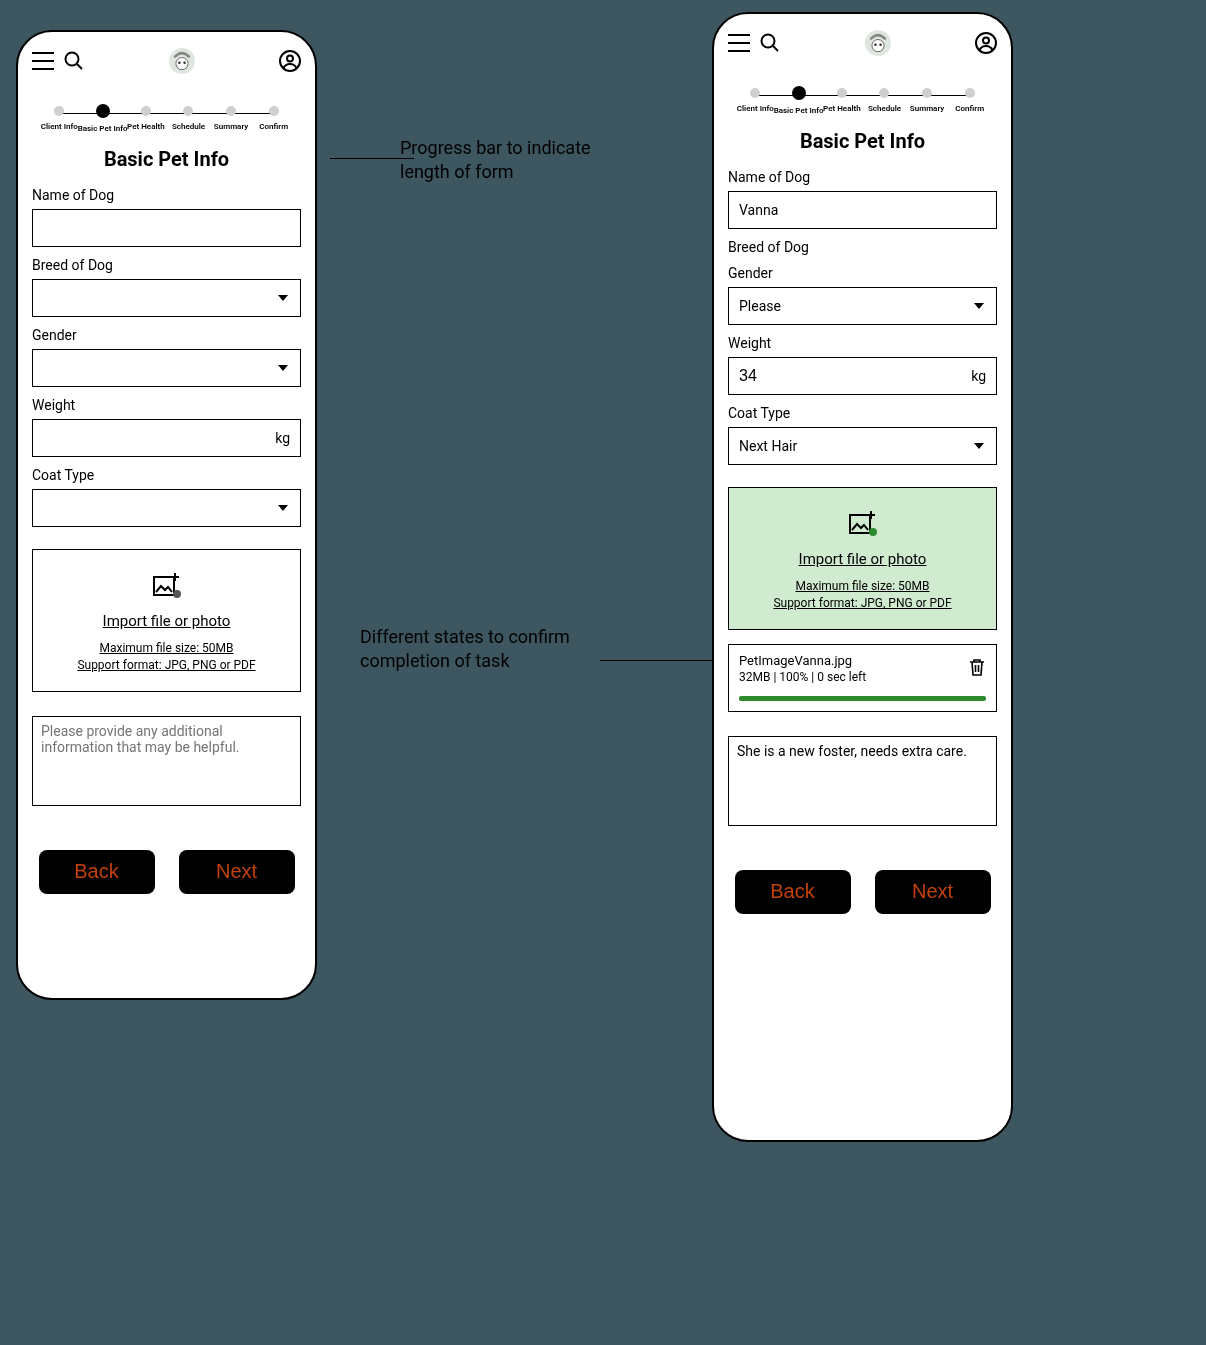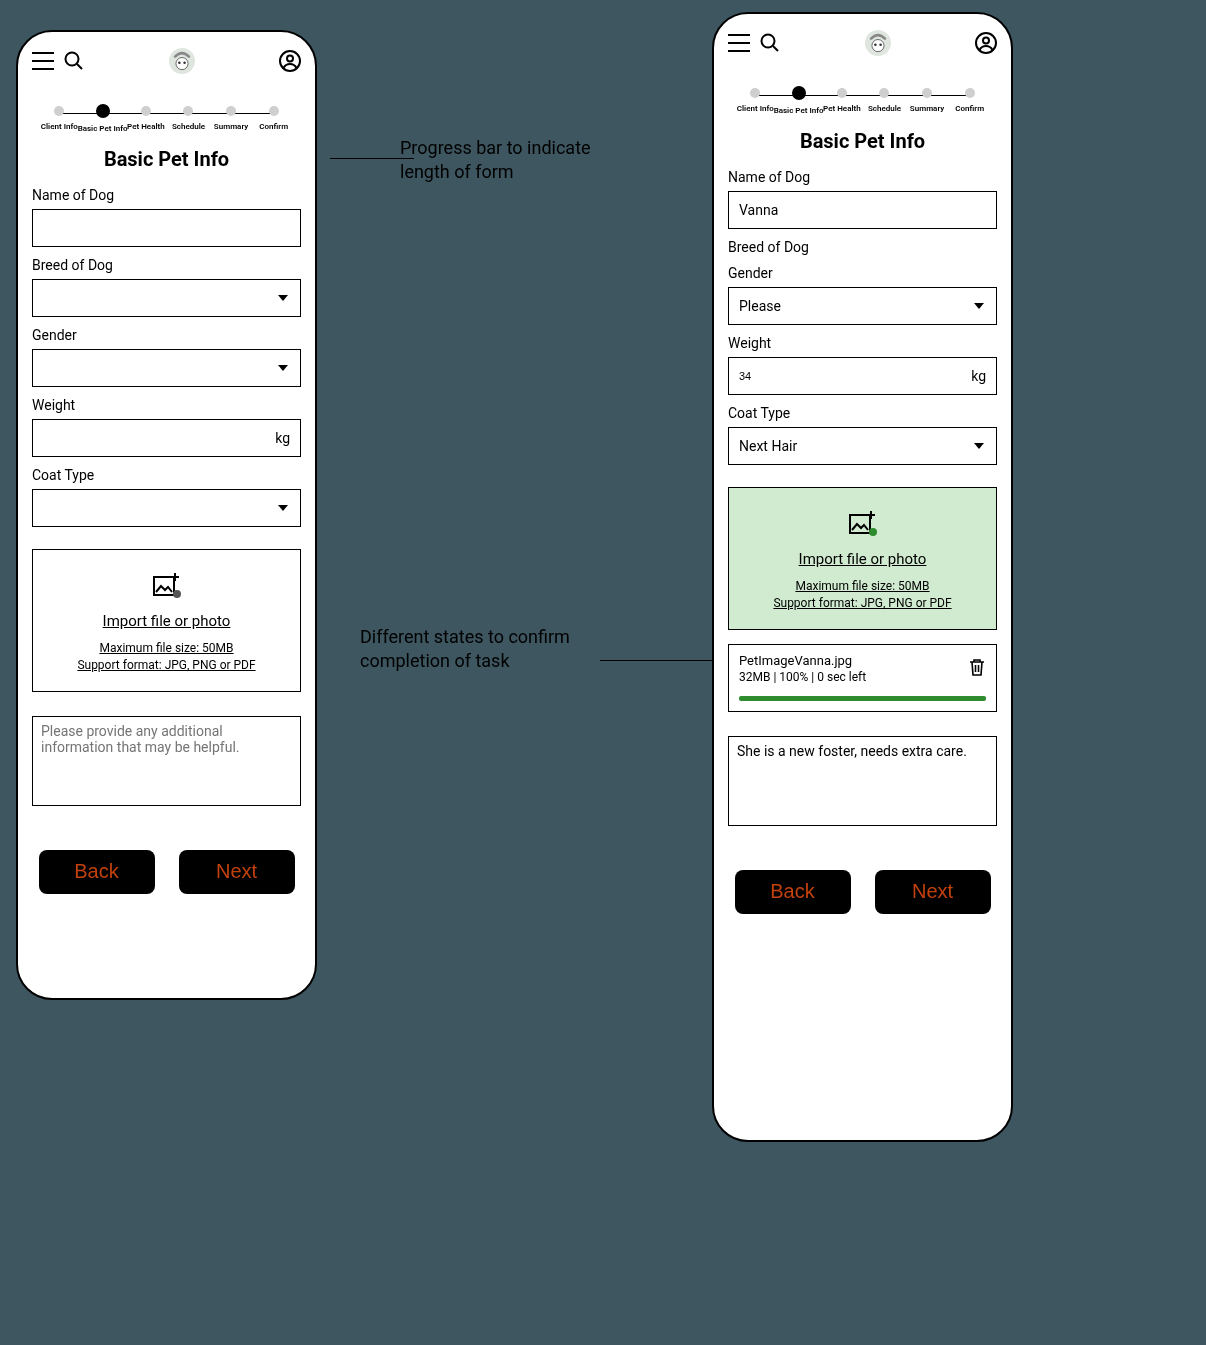--- a/index.html
+++ b/index.html
@@ -293,21 +293,21 @@
   <div class="field">
     <label class="field-label">Gender</label>
     <div class="select">
         <span>Please</span>
         <span class="caret"></span>
       </div>
   </div>
   <div class="field">
     <label class="field-label">Weight</label>
     <div class="weight-box">
-        <input type="text" style="border: none; outline: none; width: 80%; font-size: 11px;" value="34">
+        <input type="text" style="border: none; outline: none; width: 80%; font-size: 16px;" value="34">
         <span class="unit">kg</span>
       </div>
   </div>
   <div class="field">
     <label class="field-label">Coat Type</label>
     <div class="select">
         <span>Next Hair</span>
         <span class="caret"></span>
       </div>
   </div>

